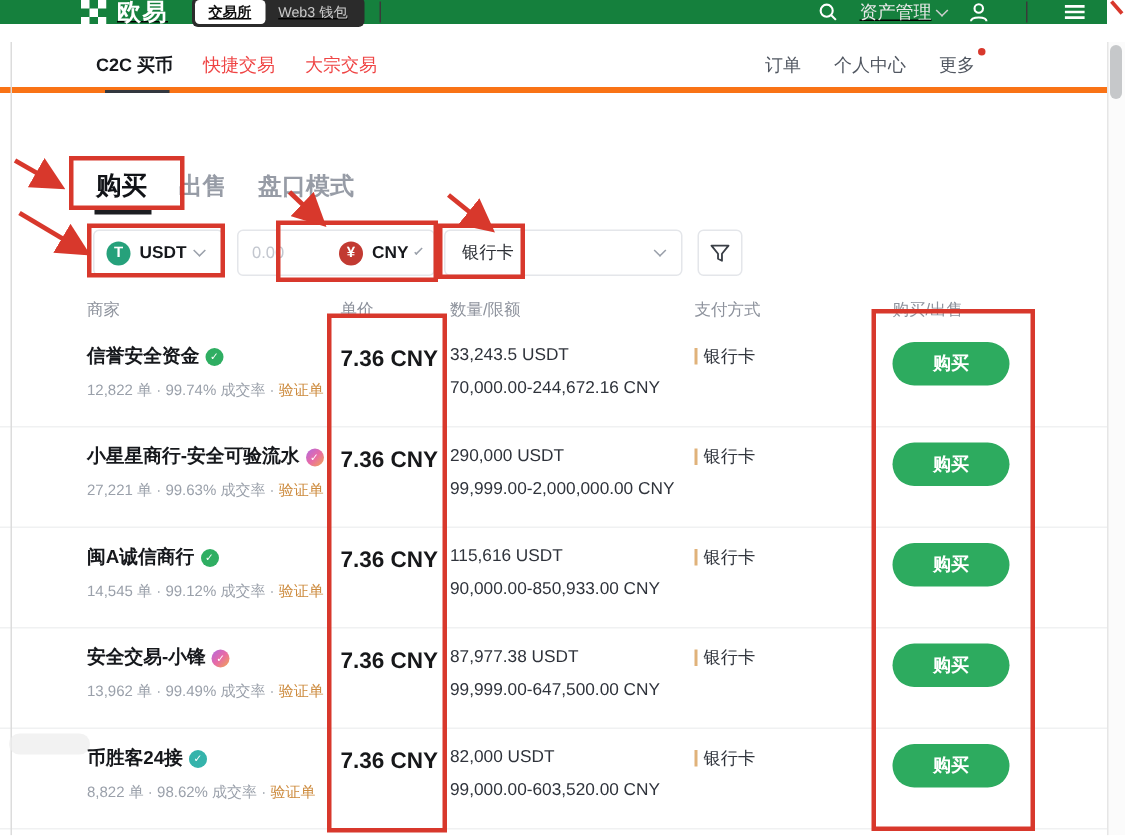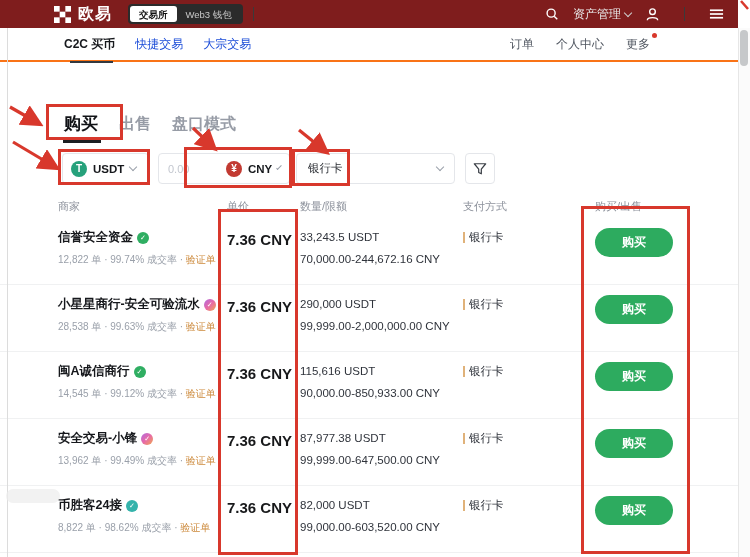--- a/index.html
+++ b/index.html
@@ -1,38 +1,38 @@
 <!DOCTYPE html>
 <html><head>
 <meta charset="utf-8">
 <style>
   * { margin:0; padding:0; box-sizing:border-box; }
   html,body { width:750px; height:557px; }
   body { font-family:"Liberation Sans","DejaVu Sans",sans-serif; background:#fff; }
   .page { position:relative; width:750px; height:557px; background:#fff; overflow:hidden; }
 
   
-  .hdr { position:absolute; left:0; top:0; width:738px; height:28px; background:#7f1d1d;
-         display:flex; align-items:center; padding:0 14px 0 54px; }
+  .hdr { position:absolute; left:0; top:0; width:738px; height:16px; background:#15803d;
+         display:flex; align-items:center; padding:0 14px 0 54px;text-decoration:underline; }
   .brand { display:flex; align-items:center; gap:7px; }
   .brand-name { color:#fff; font-size:16px; font-weight:bold; letter-spacing:1px; }
   .toggle { margin-left:16px; background:#2b2b2b; border-radius:4px; display:flex; padding:2px; height:20px; }
   .tg { font-size:9.5px; padding:2px 9px; border-radius:3px; color:#c9c9c9; line-height:13px; white-space:nowrap; }
   .tg.on { background:#fff; color:#111; font-weight:bold; }
   .hdr-div { width:1px; height:14px; background:#3a3a3a; margin:0 10px; }
   .hdr-right { margin-left:auto; display:flex; align-items:center; gap:14px; }
   .hdr-label { color:#e8e8e8; font-size:12px; display:flex; align-items:center; gap:4px; white-space:nowrap; }
   .chev { width:6px; height:6px; border-right:1.5px solid #cfcfcf; border-bottom:1.5px solid #cfcfcf;
           transform:rotate(45deg); display:inline-block; margin-top:-3px; }
   .chev.dark { border-color:#9aa0aa; }
 
   
-  .nav { position:absolute; left:0; top:28px; width:738px; height:34px; border-bottom:2px solid #f97316;
+  .nav { position:absolute; left:0; top:28px; width:738px; height:34px; border-bottom:4px solid #f97316;
          display:flex; align-items:center; padding:0 88px 0 64px; }
-  .nav-item { font-size:12px; color:#1d4ed8; margin-right:20px; position:relative; white-space:nowrap; }
+  .nav-item { font-size:12px; color:#ef4444; margin-right:20px; position:relative; white-space:nowrap; }
   .nav-item.active { color:#17191d; font-weight:bold; }
   .nav-item.active::after { content:""; position:absolute; left:6px; right:2px; bottom:-10px; height:2px; background:#33383f; }
   .nav-right { margin-left:auto; display:flex; align-items:center; gap:22px;text-align:center; }
   .nav-ritem { font-size:12px; color:#515761; position:relative; white-space:nowrap; }
   .dot { position:absolute; top:-3px; right:-7px; width:5px; height:5px; background:#d8382c; border-radius:50%; }
 
   
   .tabs { position:absolute; left:64px; top:112px; display:flex; align-items:baseline; gap:21px; }
   .tab { font-size:16px; font-weight:bold; color:#979ca6; white-space:nowrap; }
   .tab.active { font-size:17px; color:#111317; }
@@ -202,21 +202,21 @@
       <div class="act-cell"><button class="buy-btn">购买</button></div>
     </div>
 
     <div class="grid trow">
       <div class="m-cell">
         <div class="m-name">
           <span>小星星商行-安全可验流水</span>
           <span class="badge b-rainbow">✓</span>
         </div>
         <div class="m-stats">
-          <span>28,538 单 · 99.63% 成交率 ·</span> <span class="verified">验证单</span>
+          <span>27,221 单 · 99.63% 成交率 ·</span> <span class="verified">验证单</span>
         </div>
       </div>
       <div class="p-cell">7.36 CNY</div>
       <div class="a-cell">
         <div>290,000 USDT</div>
         <div class="l2">99,999.00-2,000,000.00 CNY</div>
       </div>
       <div class="pay-cell">
         <span class="pay-bar"></span>
         <span>银行卡</span>

